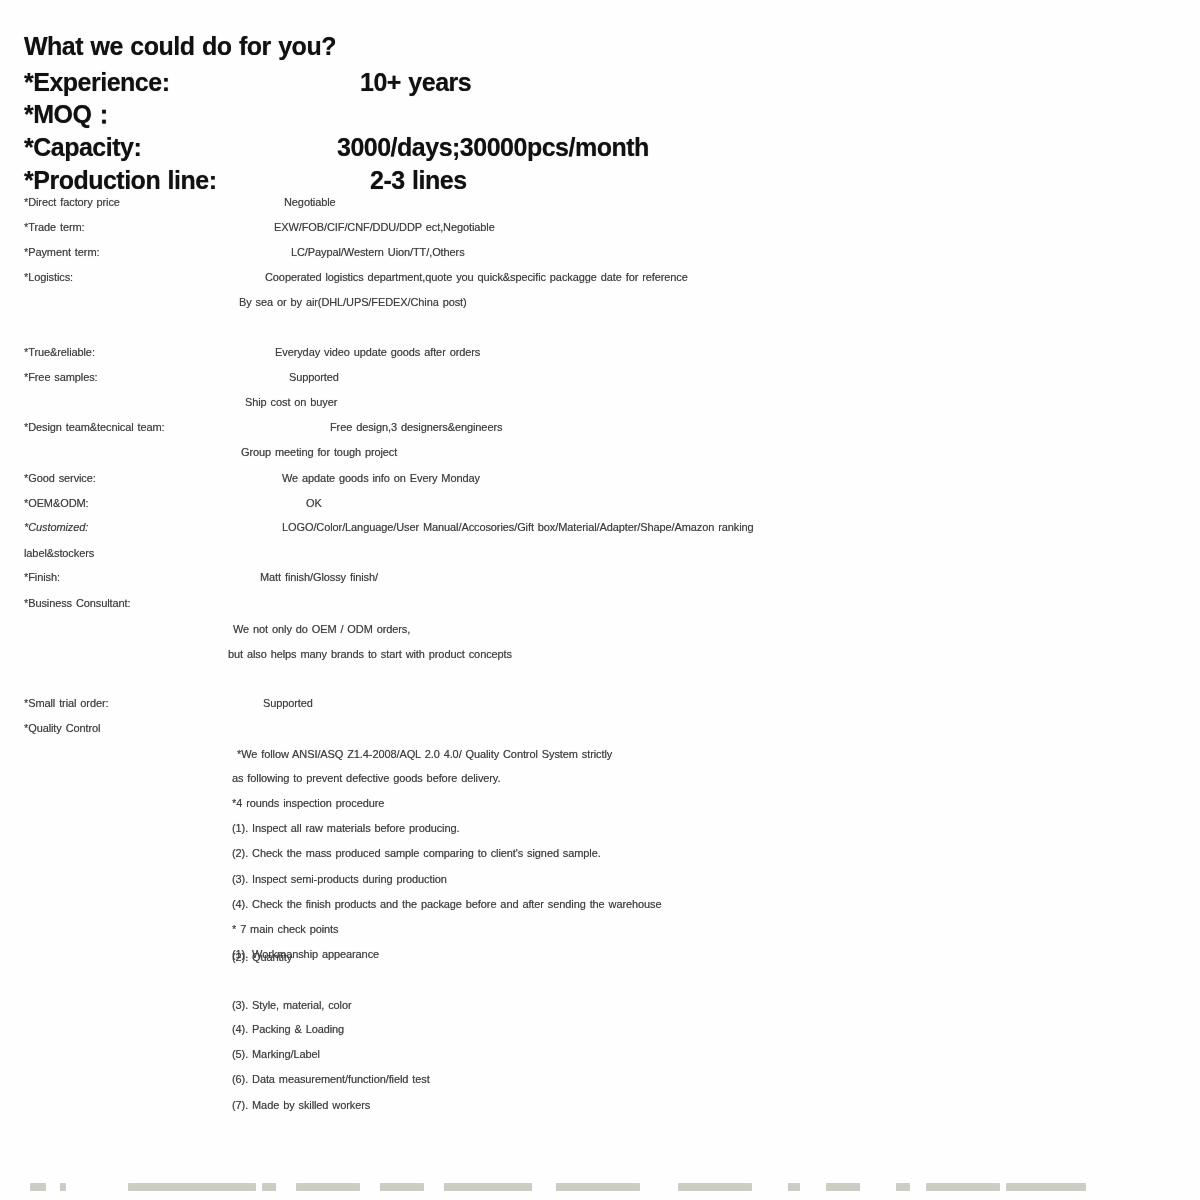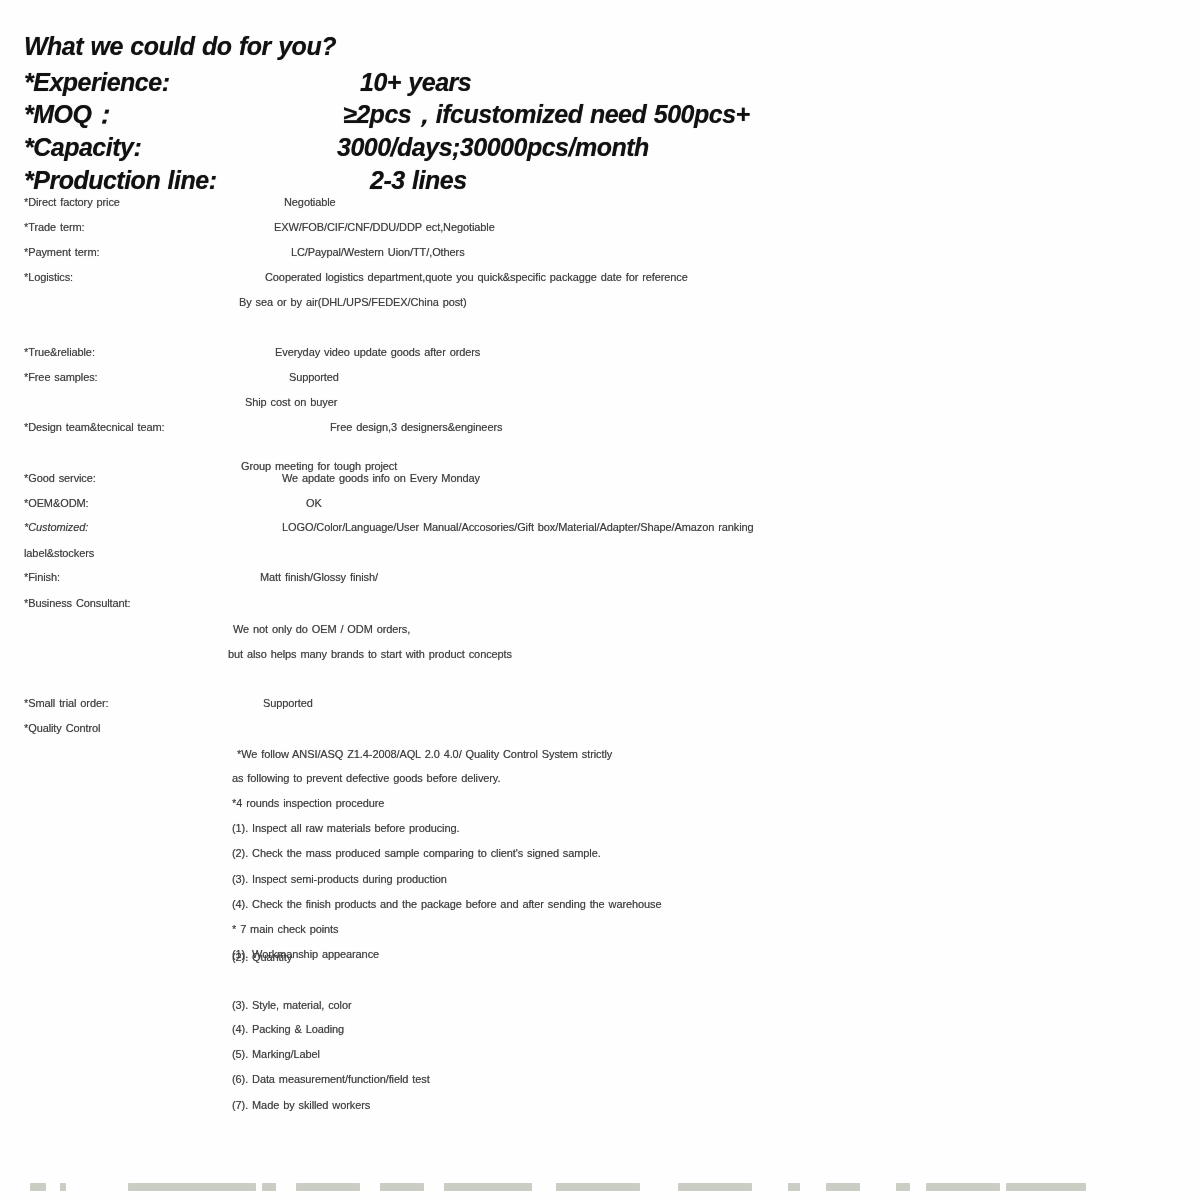--- a/index.html
+++ b/index.html
@@ -29,59 +29,57 @@
     word-spacing: 1px;
     color: #404040;
     text-shadow: 0 0 0.7px rgba(25,25,25,0.5);
   }
   .seg.bold {
     font-weight: 700;
     font-size: 25px;
     letter-spacing: -0.5px;
     color: #111111;
     text-shadow: 0 0 0.8px rgba(10,10,10,0.6);
-    font-style: italic;
   }
   .strip-seg {
     position: absolute;
     height: 8px;
     background: #c9cdc3;
     border-radius: 1px;
   }
 </style>
 </head>
 <body>
 
 <div class="doc">
     <span class="seg bold" style="left: 24px; top: 32px;">What we could do for you?</span>
     <span class="seg bold" style="left: 24px; top: 68px;">*Experience:</span>
     <span class="seg bold" style="left: 360px; top: 68px;">10+ years</span>
     <span class="seg bold" style="left: 24px; top: 100px;">*MOQ：</span>
-    <span class="seg bold" style="left: 343px; top: 100px;">≥2pcs，ifcustomized need 500pcs+</span>
     <span class="seg bold" style="left: 24px; top: 133px;">*Capacity:</span>
     <span class="seg bold" style="left: 337px; top: 133px;">3000/days;30000pcs/month</span>
     <span class="seg bold" style="left: 24px; top: 166px;">*Production line:</span>
     <span class="seg bold" style="left: 370px; top: 166px;">2-3 lines</span>
     <span class="seg" style="left: 24px; top: 196px;">*Direct factory price</span>
     <span class="seg" style="left: 284px; top: 196px;">Negotiable</span>
     <span class="seg" style="left: 24px; top: 221px;">*Trade term:</span>
     <span class="seg" style="left: 274px; top: 221px;">EXW/FOB/CIF/CNF/DDU/DDP ect,Negotiable</span>
     <span class="seg" style="left: 24px; top: 246px;">*Payment term:</span>
     <span class="seg" style="left: 291px; top: 246px;">LC/Paypal/Western Uion/TT/,Others</span>
     <span class="seg" style="left: 24px; top: 271px;">*Logistics:</span>
     <span class="seg" style="left: 265px; top: 271px;">Cooperated logistics department,quote you quick&amp;specific packagge date for reference</span>
     <span class="seg" style="left: 239px; top: 296px;">By sea or by air(DHL/UPS/FEDEX/China post)</span>
     <span class="seg" style="left: 24px; top: 346px;">*True&amp;reliable:</span>
     <span class="seg" style="left: 275px; top: 346px;">Everyday video update goods after orders</span>
     <span class="seg" style="left: 24px; top: 371px;">*Free samples:</span>
     <span class="seg" style="left: 289px; top: 371px;">Supported</span>
     <span class="seg" style="left: 245px; top: 396px;">Ship cost on buyer</span>
     <span class="seg" style="left: 24px; top: 421px; text-align: right;">*Design team&amp;tecnical team:</span>
     <span class="seg" style="left: 330px; top: 421px;">Free design,3 designers&amp;engineers</span>
-    <span class="seg" style="left: 241px; top: 446px; margin-top: 14px;">Group meeting for tough project</span>
+    <span class="seg" style="left: 241px; top: 446px;">Group meeting for tough project</span>
     <span class="seg" style="left: 24px; top: 472px;">*Good service:</span>
     <span class="seg" style="left: 282px; top: 472px;">We apdate goods info on Every Monday</span>
     <span class="seg" style="left: 24px; top: 497px;">*OEM&amp;ODM:</span>
     <span class="seg" style="left: 306px; top: 497px;">OK</span>
     <span class="seg" style="left: 24px; top: 521px; font-style: italic;">*Customized:</span>
     <span class="seg" style="left: 282px; top: 521px;">LOGO/Color/Language/User Manual/Accosories/Gift box/Material/Adapter/Shape/Amazon ranking</span>
     <span class="seg" style="left: 24px; top: 547px;">label&amp;stockers</span>
     <span class="seg" style="left: 24px; top: 571px;">*Finish:</span>
     <span class="seg" style="left: 260px; top: 571px;">Matt finish/Glossy finish/</span>
     <span class="seg" style="left: 24px; top: 597px;">*Business Consultant:</span>

